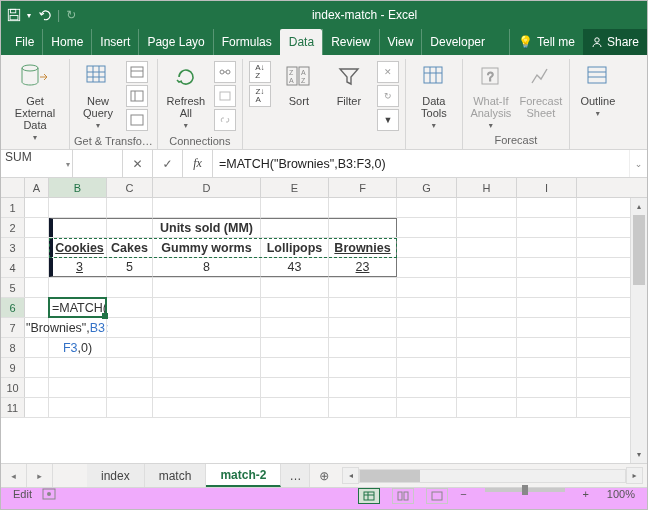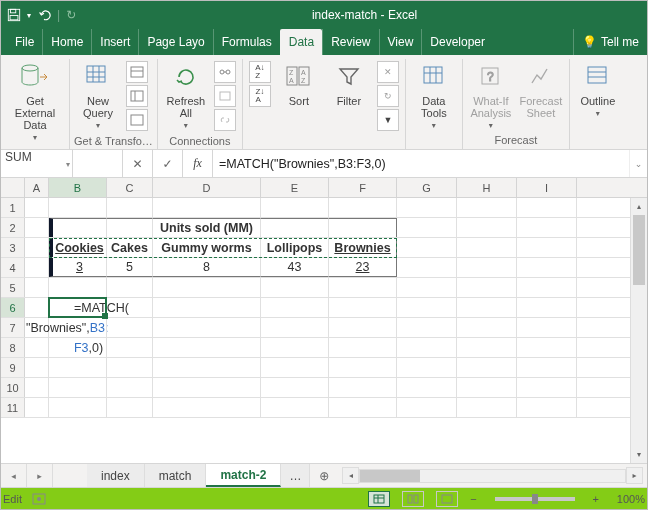--- a/index.html
+++ b/index.html
@@ -71,41 +71,41 @@
   .bt { border-top:1px solid #777;} .bb{border-bottom:1px solid #777;} .bl{border-left:4px solid #0f172a;text-decoration:underline;} .br2{border-right:1px solid #777;text-decoration:underline;}
 
   
   .marquee { position:absolute; border:1.5px dashed #217346; pointer-events:none; z-index:5;}
 
   
   .activecell { position:absolute; border:2px solid #217346; pointer-events:none; z-index:6;}
   .activecell .handle { position:absolute; right:-3px; bottom:-3px; width:6px; height:6px; background:#217346;}
 
   
-  .spill { white-space:nowrap; overflow:visible; font-size:12.5px;margin-left:22px;}
+  .spill { white-space:nowrap; overflow:visible; font-size:12.5px;}
   .spill .rng { color:#3472c7;}
 
   
   .vscroll { position:absolute; right:0; top:0; bottom:0; width:17px; background:#f0f0f0; border-left:1px solid #ddd;}
   .vscroll .btn { height:17px; display:flex; align-items:center; justify-content:center; font-size:8px; color:#666;}
   .vscroll .thumb { position:absolute; top:17px; left:2px; right:2px; height:70px; background:#c8c8c8;}
 
   
   .tabsbar { height:24px; border-top:1px solid #d6d6d6; display:flex; align-items:stretch; background:#f3f2f1;}
   .tabsbar .nav { width:26px; display:flex; align-items:center; justify-content:center; font-size:9px; color:#777; border-right:1px solid #ddd;}
   .sheettab { padding:0 14px; display:flex; align-items:center; font-size:12px; border-right:1px solid #ddd; background:#ececec; color:#444; }
   .sheettab.active { background:#fff; border-bottom:2px solid #217346; color:#217346; font-weight:600;}
   .addsheet { width:28px; display:flex; align-items:center; justify-content:center; color:#666;}
   .hscroll { flex:1; display:flex; align-items:center; padding:0 4px; gap:0;}
   .hscroll .track { flex:1; height:14px; background:#f0f0f0; border:1px solid #ddd; position:relative;}
   .hscroll .track .thumb { position:absolute; left:0; top:0; bottom:0; width:60px; background:#c8c8c8;}
   .hscroll .btn { width:17px; height:17px; display:flex; align-items:center; justify-content:center; font-size:8px; color:#666; border:1px solid #ddd; background:#f0f0f0;}
 
   
-  .statusbar { height:22px; border-top:1px solid #d6d6d6; background:#84cc16; display:flex; align-items:center; font-size:11px; color:#555; padding:0 2px; gap:10px;}
+  .statusbar { height:22px; border-top:1px solid #d6d6d6; background:#f0abfc; display:flex; font-size:11px; color:#555; padding:0 12px; gap:10px;}
   .statusbar .spacer { flex:1;}
   .viewbtn { width:22px; height:16px; border:1px solid #c8c8c8; margin-left:2px; display:inline-flex; align-items:center; justify-content:center;}
   .viewbtn.active { background:#d7e4d7; border-color:#217346;}
   .zoomslider { width:80px; height:4px; background:#c8c8c8; position:relative; margin:0 6px;}
   .zoomslider .knob { position:absolute; left:50%; top:-3px; width:6px; height:10px; background:#888; transform:translateX(-50%);}
 
   svg { display:block; }
 </style>
 </head>
 <body>
@@ -141,20 +141,29 @@
     <div class="tab">Page Layo</div>
     <div class="tab">Formulas</div>
     <div class="tab active">Data</div>
     <div class="tab">Review</div>
     <div class="tab">View</div>
     <div class="tab">Developer</div>
     <div class="spacer"></div>
     <div class="tellme">
       <span>💡</span>
       <span>Tell me</span>
+    </div>
+    <div class="share">
+      <span>
+        <svg width="12" height="12" viewBox="0 0 12 12">
+            <circle cx="6" cy="4" r="2.2" stroke="#fff" fill="none"></circle>
+            <path d="M2 11c0-2 2-3.5 4-3.5s4 1.5 4 3.5" stroke="#fff" fill="none"></path>
+          </svg>
+      </span>
+      <span>Share</span>
     </div>
   </div>
 
   <div class="ribbon">
     <div class="group">
       <div class="buttons">
         <div class="bigbtn">
           <div class="ico">
             <svg width="30" height="28" viewBox="0 0 30 28">
                 <ellipse cx="10" cy="5" rx="8" ry="3" fill="none" stroke="#5a9e6f"></ellipse>

